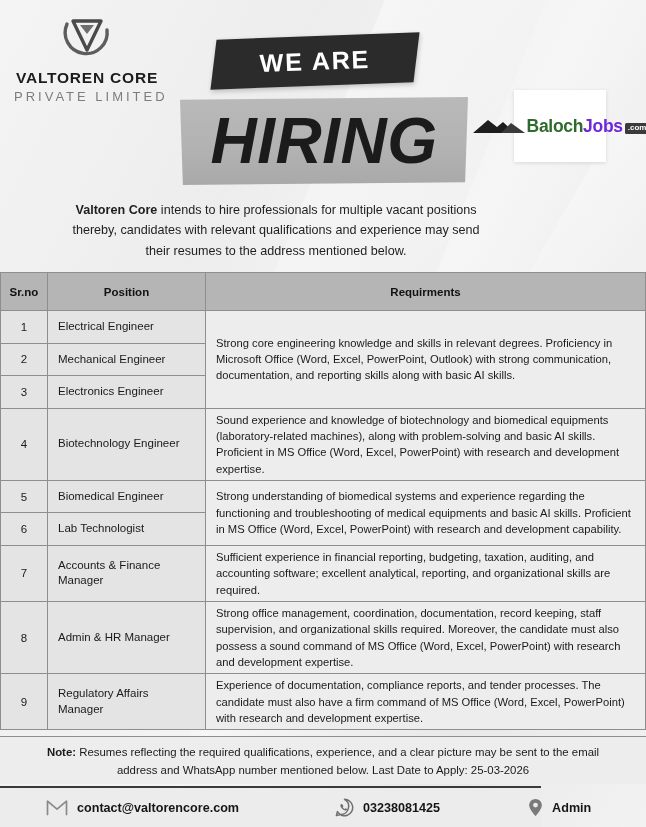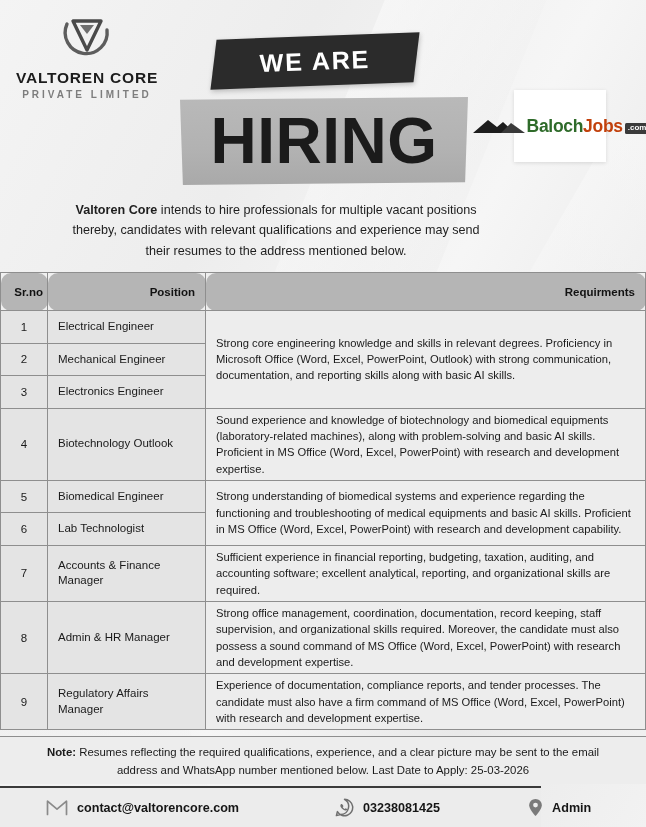--- a/index.html
+++ b/index.html
@@ -63,22 +63,22 @@
   .brand-mark { display: block; margin: 0 auto 4px; }
   .brand-name {
     font-size: 15.5px;
     font-weight: 700;
     letter-spacing: 0.8px;
     color: #1c1c1c;
     line-height: 1.05;
     white-space: nowrap;
   }
   .brand-sub {
-    font-size: 10px;
-    font-weight: 700;
+    font-size: 13px;
+    font-weight: 400;
     letter-spacing: 3.0px;
     color: #7d7d7d;
     margin-top: 3px;
     white-space: nowrap;
   }
 
   .we-are-banner {
     position: absolute;
     left: 214px; top: 36px;
     width: 202px; height: 50px;
@@ -100,20 +100,21 @@
   .hiring-banner {
     position: absolute;
     left: 180px; top: 97px;
     width: 288px; height: 88px;
     background: linear-gradient(180deg, #b9b9b9 0%, #b2b2b2 60%, #a9a9a9 100%);
     display: flex;
     align-items: center;
     justify-content: center;
     clip-path: polygon(0% 3%, 100% 0%, 99% 97%, 1% 100%);
     box-shadow: 0 2px 6px rgba(0,0,0,0.14);
+    font-style: italic;
   }
   .hiring-text {
     color: #1b1b1b;
     font-size: 64px;
     font-weight: 700;
     letter-spacing: 0.5px;
     line-height: 1;
   }
 
   .partner-logo {
@@ -126,21 +127,21 @@
     align-items: center;
     justify-content: center;
     box-shadow: 0 1px 4px rgba(0,0,0,0.12);
     padding-top: 2px;
   }
   .pl-baloch {
     font-size: 17.5px; font-weight: 700; color: #2f6b2a;
     line-height: 1.0; letter-spacing: -0.3px;
   }
   .pl-row { display: flex; align-items: flex-end; gap: 2px; line-height: 1.0; }
-  .pl-jobs { font-size: 17.5px; font-weight: 700; color: #c2410c; letter-spacing: -0.3px; }
+  .pl-jobs { font-size: 17.5px; font-weight: 700; color: #6d28d9; letter-spacing: -0.3px; }
   .pl-com {
     font-size: 8px; font-weight: 700; color: #ffffff;
     background: #3b3b3b; padding: 1px 3px 1.5px; border-radius: 1.5px;
     margin-bottom: 2px;
   }
 
   
   .intro {
     position: absolute;
     left: 0; top: 200px;
@@ -164,22 +165,21 @@
   .jobs-table th, .jobs-table td {
     border: 1px solid #8e8e8e;
     vertical-align: middle;
   }
   .jobs-table thead th {
     background: #b5b5b5;
     color: #121212;
     font-size: 11.5px;
     font-weight: 700;
     height: 38px;
-    text-align: right;
-    border-radius: 10px;
+    text-align: center;
   }
   th.col-sr   { width: 47px;  text-align: center; padding: 0 4px; }
   th.col-pos  { width: 158px; padding: 0 10px; }
   th.col-req  { padding: 12px 10px; }
 
   td.cell-sr {
     width: 47px;
     text-align: center;
     font-size: 11.5px;
     color: #1a1a1a;
@@ -308,21 +308,21 @@
         <tr>
           <td class="cell-sr">2</td>
           <td class="cell-pos">Mechanical Engineer</td>
         </tr>
         <tr>
           <td class="cell-sr">3</td>
           <td class="cell-pos">Electronics Engineer</td>
         </tr>
         <tr>
           <td class="cell-sr">4</td>
-          <td class="cell-pos">Biotechnology Outlook</td>
+          <td class="cell-pos">Biotechnology Engineer</td>
           <td class="cell-req" rowspan="1">Sound experience and knowledge of biotechnology and biomedical equipments (laboratory-related machines), along with problem-solving and basic AI skills. Proficient in MS Office (Word, Excel, PowerPoint) with research and development expertise.</td>
         </tr>
         <tr>
           <td class="cell-sr">5</td>
           <td class="cell-pos">Biomedical Engineer</td>
           <td class="cell-req" rowspan="2">Strong understanding of biomedical systems and experience regarding the functioning and troubleshooting of medical equipments and basic AI skills. Proficient in MS Office (Word, Excel, PowerPoint) with research and development capability.</td>
         </tr>
         <tr>
           <td class="cell-sr">6</td>
           <td class="cell-pos">Lab Technologist</td>

